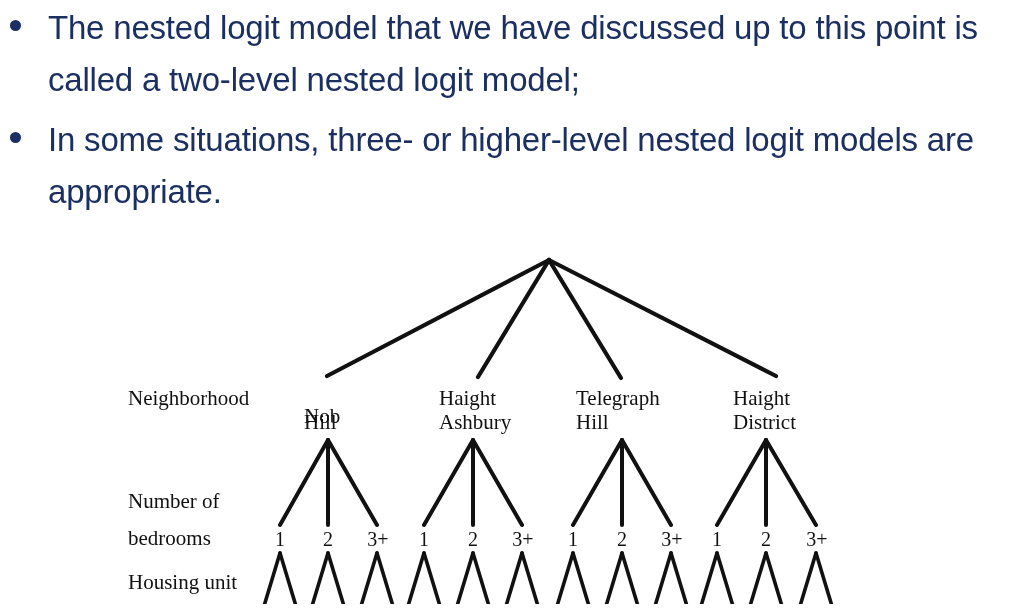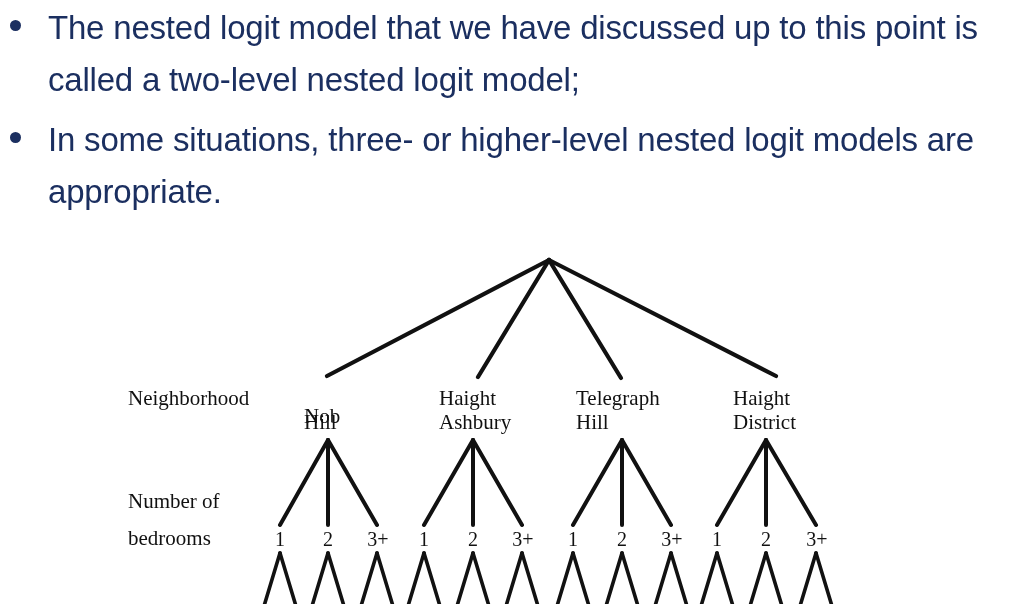--- a/index.html
+++ b/index.html
@@ -162,20 +162,21 @@
             <line x1="766" y1="533" x2="788" y2="606"></line>
           <line x1="816" y1="533" x2="794" y2="606"></line>
             <line x1="816" y1="533" x2="838" y2="606"></line>
         </g>
       </g>
     </svg>
 
     <div class="dlabel row-label" style="top:366px;">Neighborhood</div>
     <div class="dlabel row-label" style="top:469px;">Number of</div>
     <div class="dlabel row-label" style="top:506px;font-family:Liberation Serif, serif;">bedrooms</div>
+    <div class="dlabel row-label" style="top:550px;">Housing unit</div>
 
     <div class="dlabel node-label" style="left:304px; top:384px;">Nob</div>
     <div class="dlabel node-label" style="left:304px; top:390px;">Hill</div>
 
     <div class="dlabel node-label" style="left:439px; top:366px;">Haight</div>
     <div class="dlabel node-label" style="left:439px; top:390px;">Ashbury</div>
 
     <div class="dlabel node-label" style="left:576px; top:366px;">Telegraph</div>
     <div class="dlabel node-label" style="left:576px; top:390px;">Hill</div>
 

